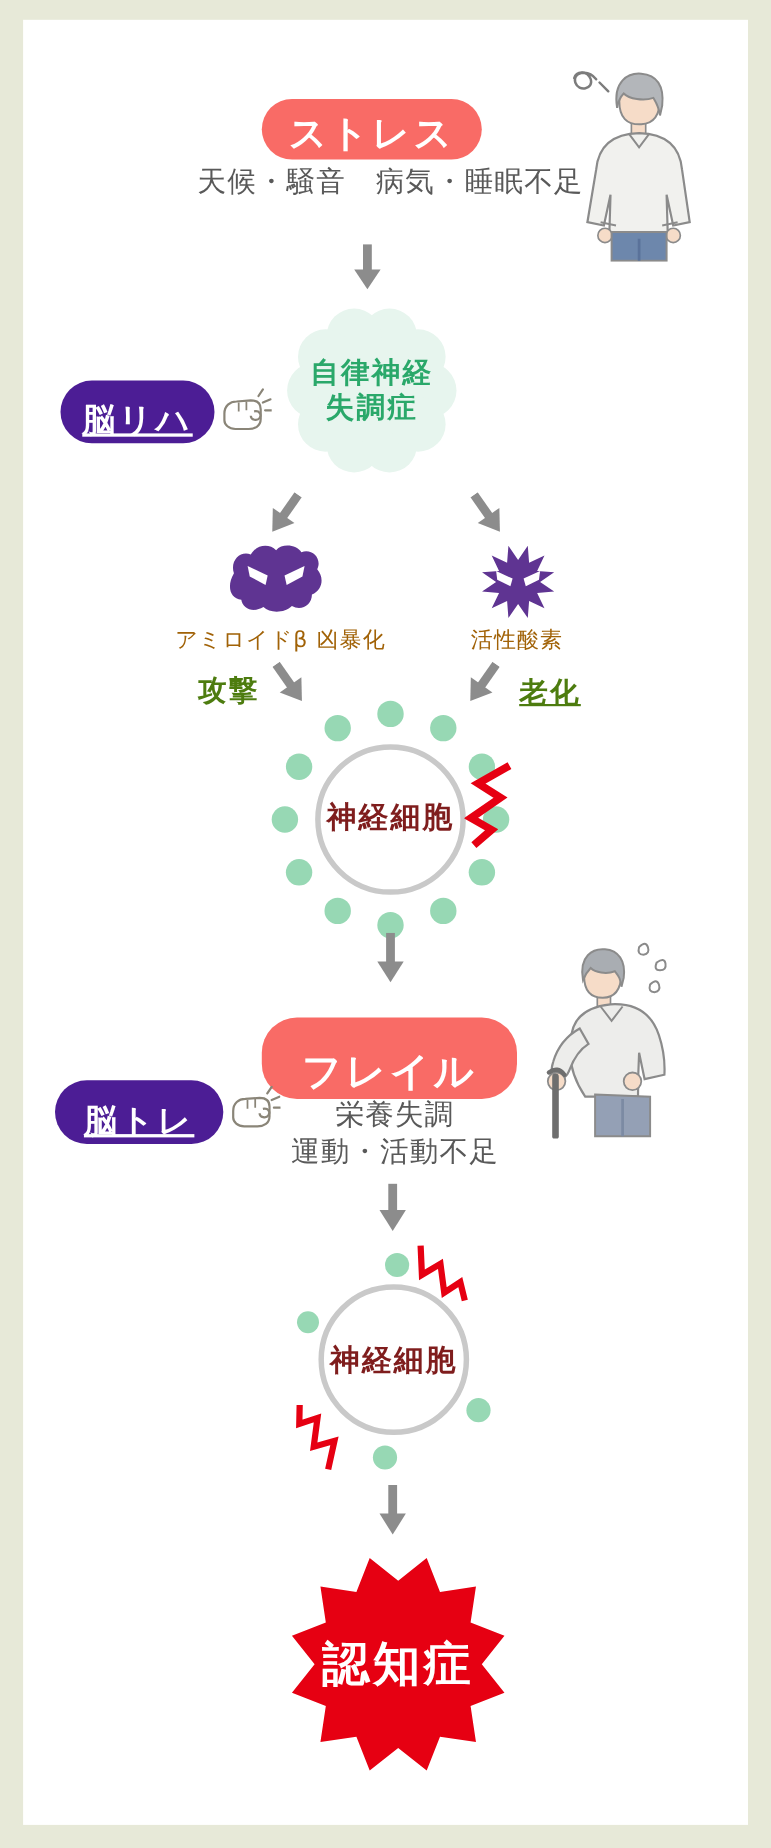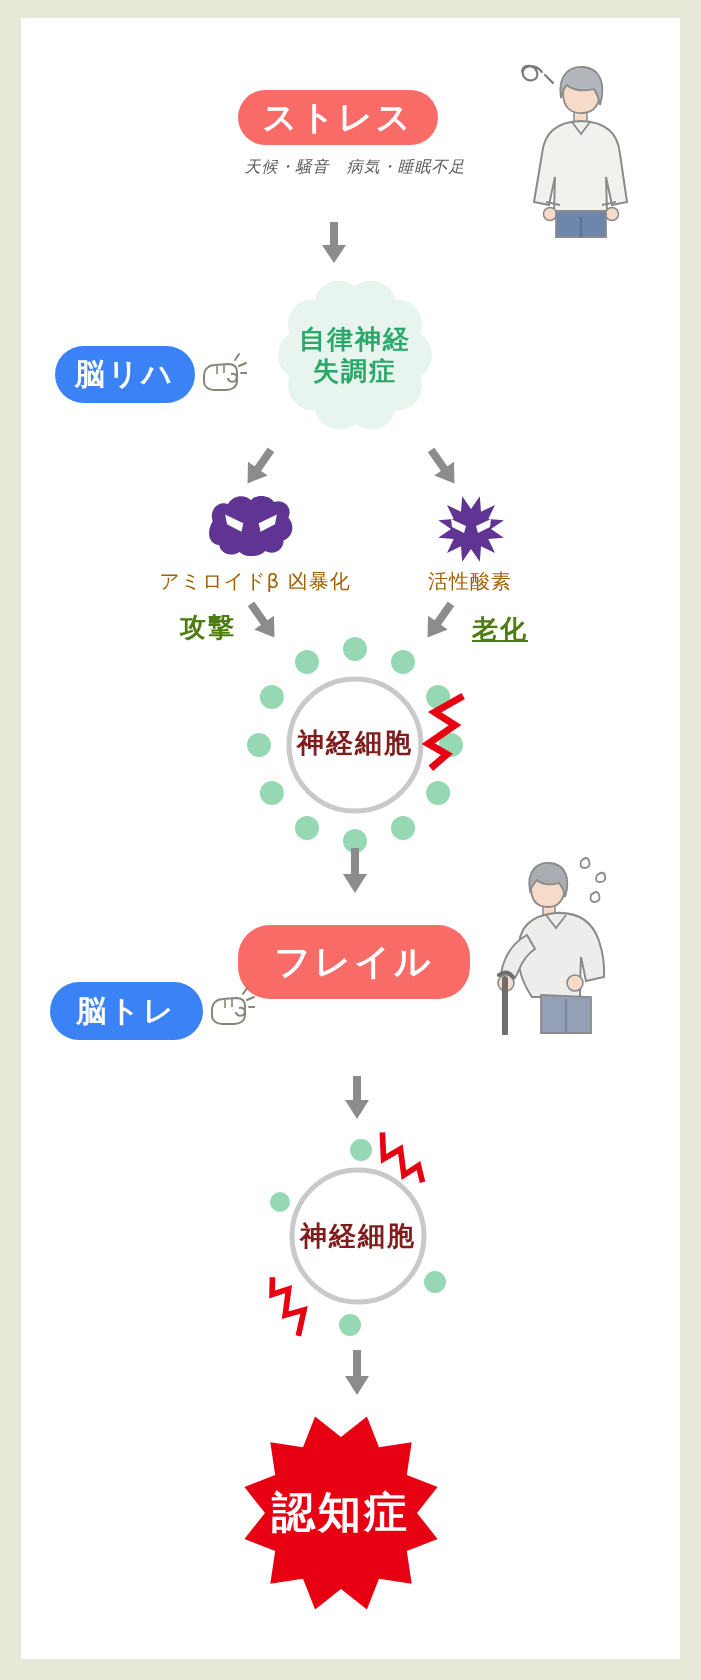--- a/index.html
+++ b/index.html
@@ -9,53 +9,53 @@
     font-family:"DejaVu Sans","Liberation Sans",sans-serif;
     overflow:hidden;
   }
   .panel{
     position:absolute;left:21px;top:18px;width:659px;height:1641px;
     background:#ffffff;
   }
   .abs{position:absolute;}
   
   .pill{
-    position:absolute;display:flex;align-items:center;justify-content:center;
+    position:absolute;display:flex;align-items:flex-end;justify-content:center;
     color:#fff;font-weight:bold;border-radius:32px;letter-spacing:3px;
   }
   .pill-red{background:#f96b66;}
-  .pill-green{background:#3b82f6;}
+  .pill-green{background:#4c1d95;text-decoration:underline;}
   .stress-pill{left:238px;top:90px;width:200px;height:55px;font-size:34px;}
   .frailty-pill{left:238px;top:925px;width:232px;height:74px;font-size:36px;}
   .rehab-badge{left:55px;top:346px;width:140px;height:57px;font-size:30px;}
   .training-badge{left:50px;top:982px;width:153px;height:58px;font-size:30px;}
   
   .desc{
     position:absolute;text-align:center;color:#595959;
-    font-size:16px;line-height:33px;letter-spacing:1px;font-style:italic;
+    font-size:26px;line-height:33px;letter-spacing:1px;
   }
   .stress-desc{left:155px;top:150px;width:400px;}
   .frailty-desc{left:254px;top:998px;width:210px;}
   
-  .cloud-group{left:270px;top:270px;width:170px;height:170px;}
+  .cloud-group{left:253px;top:270px;width:170px;height:170px;}
   .cloud-label{
     position:absolute;inset:0;display:flex;flex-direction:column;
     align-items:center;justify-content:center;
     color:#2aa86a;font-size:26px;font-weight:bold;line-height:32px;letter-spacing:2px;
   }
   
   .threat-label{position:absolute;color:#a16207;font-size:20px;letter-spacing:1px;text-align:center;}
   .action-label{position:absolute;color:#4d7c0f;font-size:26px;font-weight:bold;letter-spacing:2px;}
   
   .cell-label{
     position:absolute;inset:0;display:flex;align-items:center;justify-content:center;
     color:#7f1d1d;font-size:27px;font-weight:bold;letter-spacing:2px;
   }
   
-  .starburst-group{left:236px;top:1408px;width:210px;height:210px;}
+  .starburst-group{left:257px;top:1408px;width:210px;height:210px;}
   .dementia-label{
     position:absolute;inset:0;display:flex;align-items:center;justify-content:center;
     color:#ffffff;font-size:43px;font-weight:bold;letter-spacing:3px;
   }
   svg{display:block;}
 </style>
 </head>
 <body>
 
 <div class="panel"></div>
@@ -213,20 +213,22 @@
     <rect x="9" y="0" width="8" height="28" fill="#8c8c8c"></rect>
     <polygon points="1,26 25,26 13,45" fill="#8c8c8c"></polygon>
   </svg>
 </div>
 
 <div class="pill pill-red frailty-pill">
   <span>フレイル</span>
 </div>
 
 <div class="desc frailty-desc">
+  <div>栄養失調</div>
+  <div>運動・活動不足</div>
 </div>
 
 <div class="pill pill-green training-badge">
   <span>脳トレ</span>
 </div>
 <div class="abs" style="left:205px;top:984px;">
   <svg width="50" height="48" viewBox="0 0 50 48">
     <path d="M38,10 l4,-6 M42,16 l7,-3 M44,23 l6,0" fill="none" stroke="#8a8578" stroke-width="2" stroke-linecap="round"></path>
     <path d="M7,26 c0,-7 5,-11 11,-11 l13,-1 c6,0 9,3 9,8 l0,9 c0,6 -5,9 -11,9 l-12,0 c-6,0 -10,-4 -10,-8 z" fill="#ffffff" stroke="#8a8578" stroke-width="2"></path>
     <path d="M20,16 l0,8 M27,15 l0,8" fill="none" stroke="#8a8578" stroke-width="1.6"></path>

